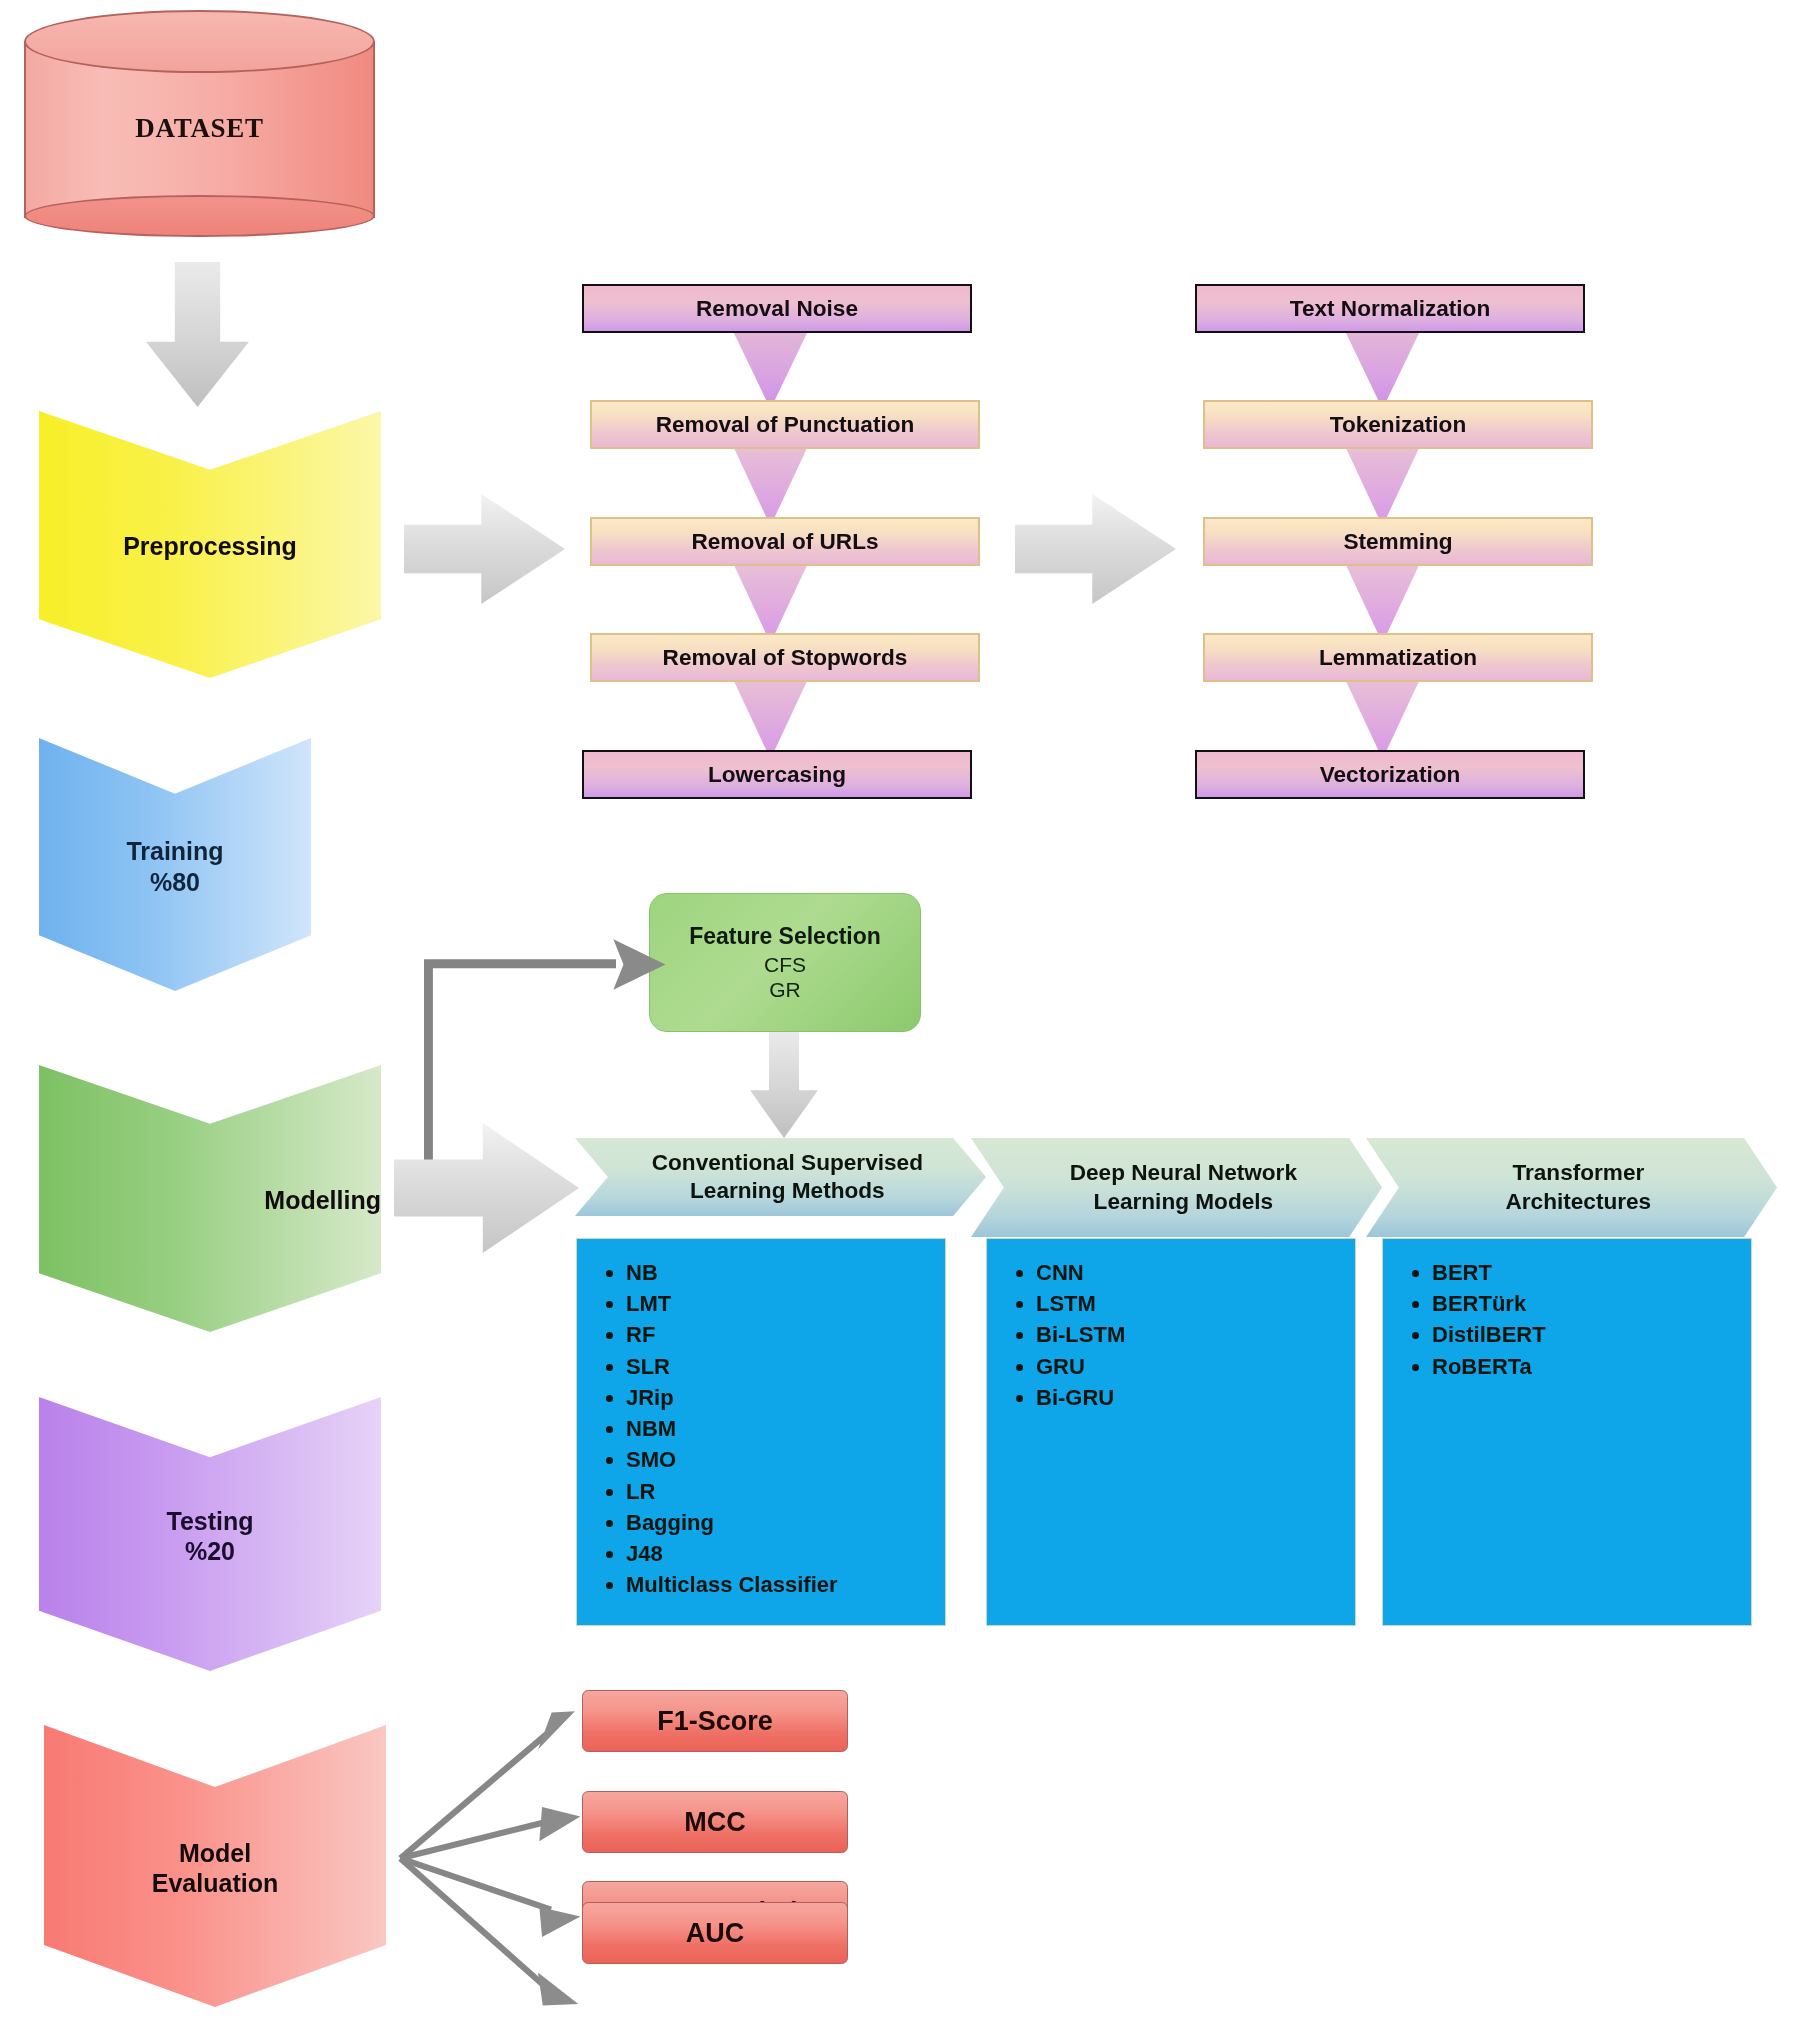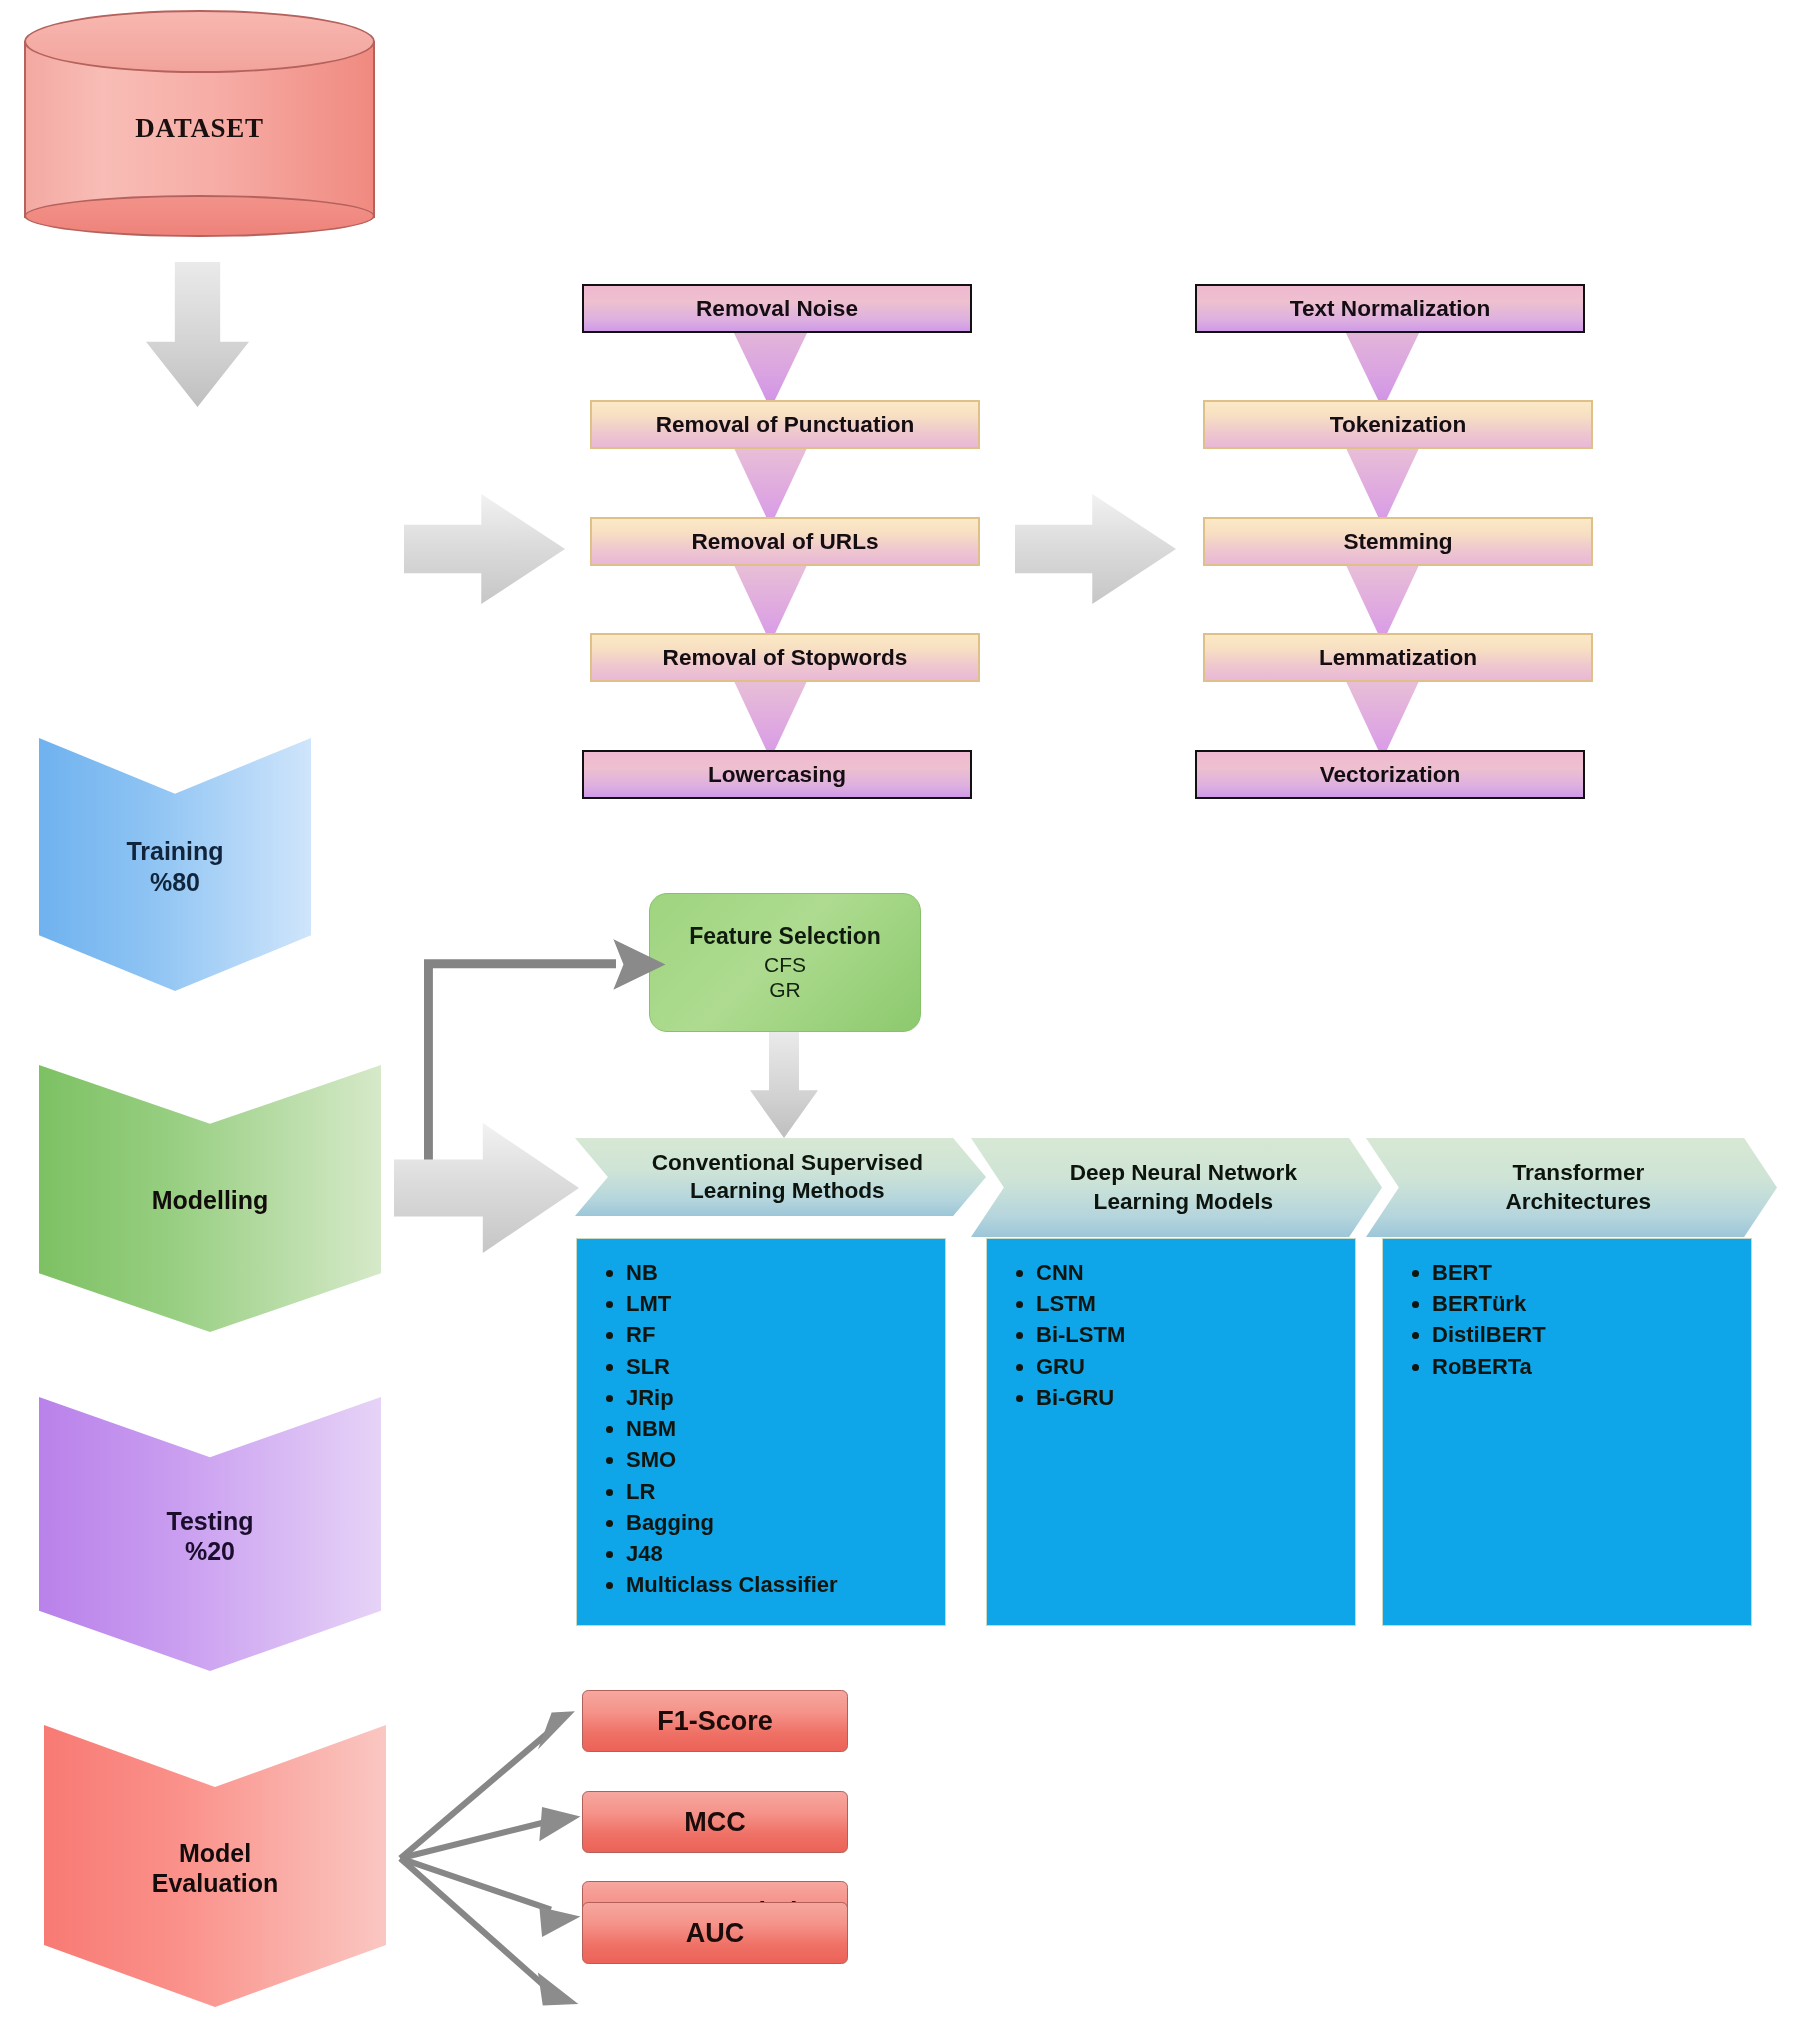--- a/index.html
+++ b/index.html
@@ -19,21 +19,21 @@
      font-size:27px;font-weight:bold;color:#1a1010;letter-spacing:0.7px;}
 
   
   .chev{position:absolute;
     clip-path:polygon(0% 0%, 50% 22%, 100% 0%, 100% 78%, 50% 100%, 0% 78%);
     display:flex;align-items:center;justify-content:center;text-align:center;}
   .chev .ctext{font-size:25px;font-weight:bold;line-height:1.22;padding-top:4.1px;}
 
   .chev-yellow{background:linear-gradient(to right,#f7ef28 0%,#f9f14a 40%,#fbf7a8 100%);}
   .chev-blue{background:linear-gradient(to right,#6fb2ef 0%,#8dc3f3 40%,#cfe5fb 100%);}
-  .chev-green{background:linear-gradient(to right,#7dc163 0%,#98cf82 40%,#d6e9c9 100%);}
+  .chev-green{background:linear-gradient(to right,#7dc163 0%,#98cf82 40%,#d6e9c9 100%);justify-content:flex-end;}
   .chev-purple{background:linear-gradient(to right,#b981ea 0%,#c99df0 40%,#e6d3f7 100%);}
   .chev-red{background:linear-gradient(to right,#f87a74 0%,#fa918a 40%,#fac7c2 100%);}
 
   .chev-yellow .ctext,.chev-green .ctext,.chev-red .ctext{color:#120c0c;}
   .chev-blue .ctext{color:#10243c;}
   .chev-purple .ctext{color:#1b0d2c;}
 
   
   .pbox{position:absolute;display:flex;align-items:center;justify-content:center;
      box-sizing:border-box;text-align:center;}
@@ -97,20 +97,23 @@
 
   <div class="cyl" style="left:24px;top:9.6px;width:351px;height:227px;">
     <div class="body"></div>
     <div class="top"></div>
     <div class="bot"></div>
     <div class="lbl">DATASET</div>
   </div>
 
   <div class="darrow" style="left:146px;top:262px;width:103px;height:145px;"></div>
 
+  <div class="chev chev-yellow" style="left:39px;top:411px;width:342px;height:267px;">
+    <div class="ctext">Preprocessing</div>
+  </div>
 
   <div class="chev chev-blue" style="left:39px;top:738px;width:272px;height:253px;">
     <div class="ctext">
       <span>Training</span><br>
       <span>%80</span>
     </div>
   </div>
 
   <div class="chev chev-green" style="left:39px;top:1065px;width:342px;height:267px;">
     <div class="ctext">Modelling</div>

